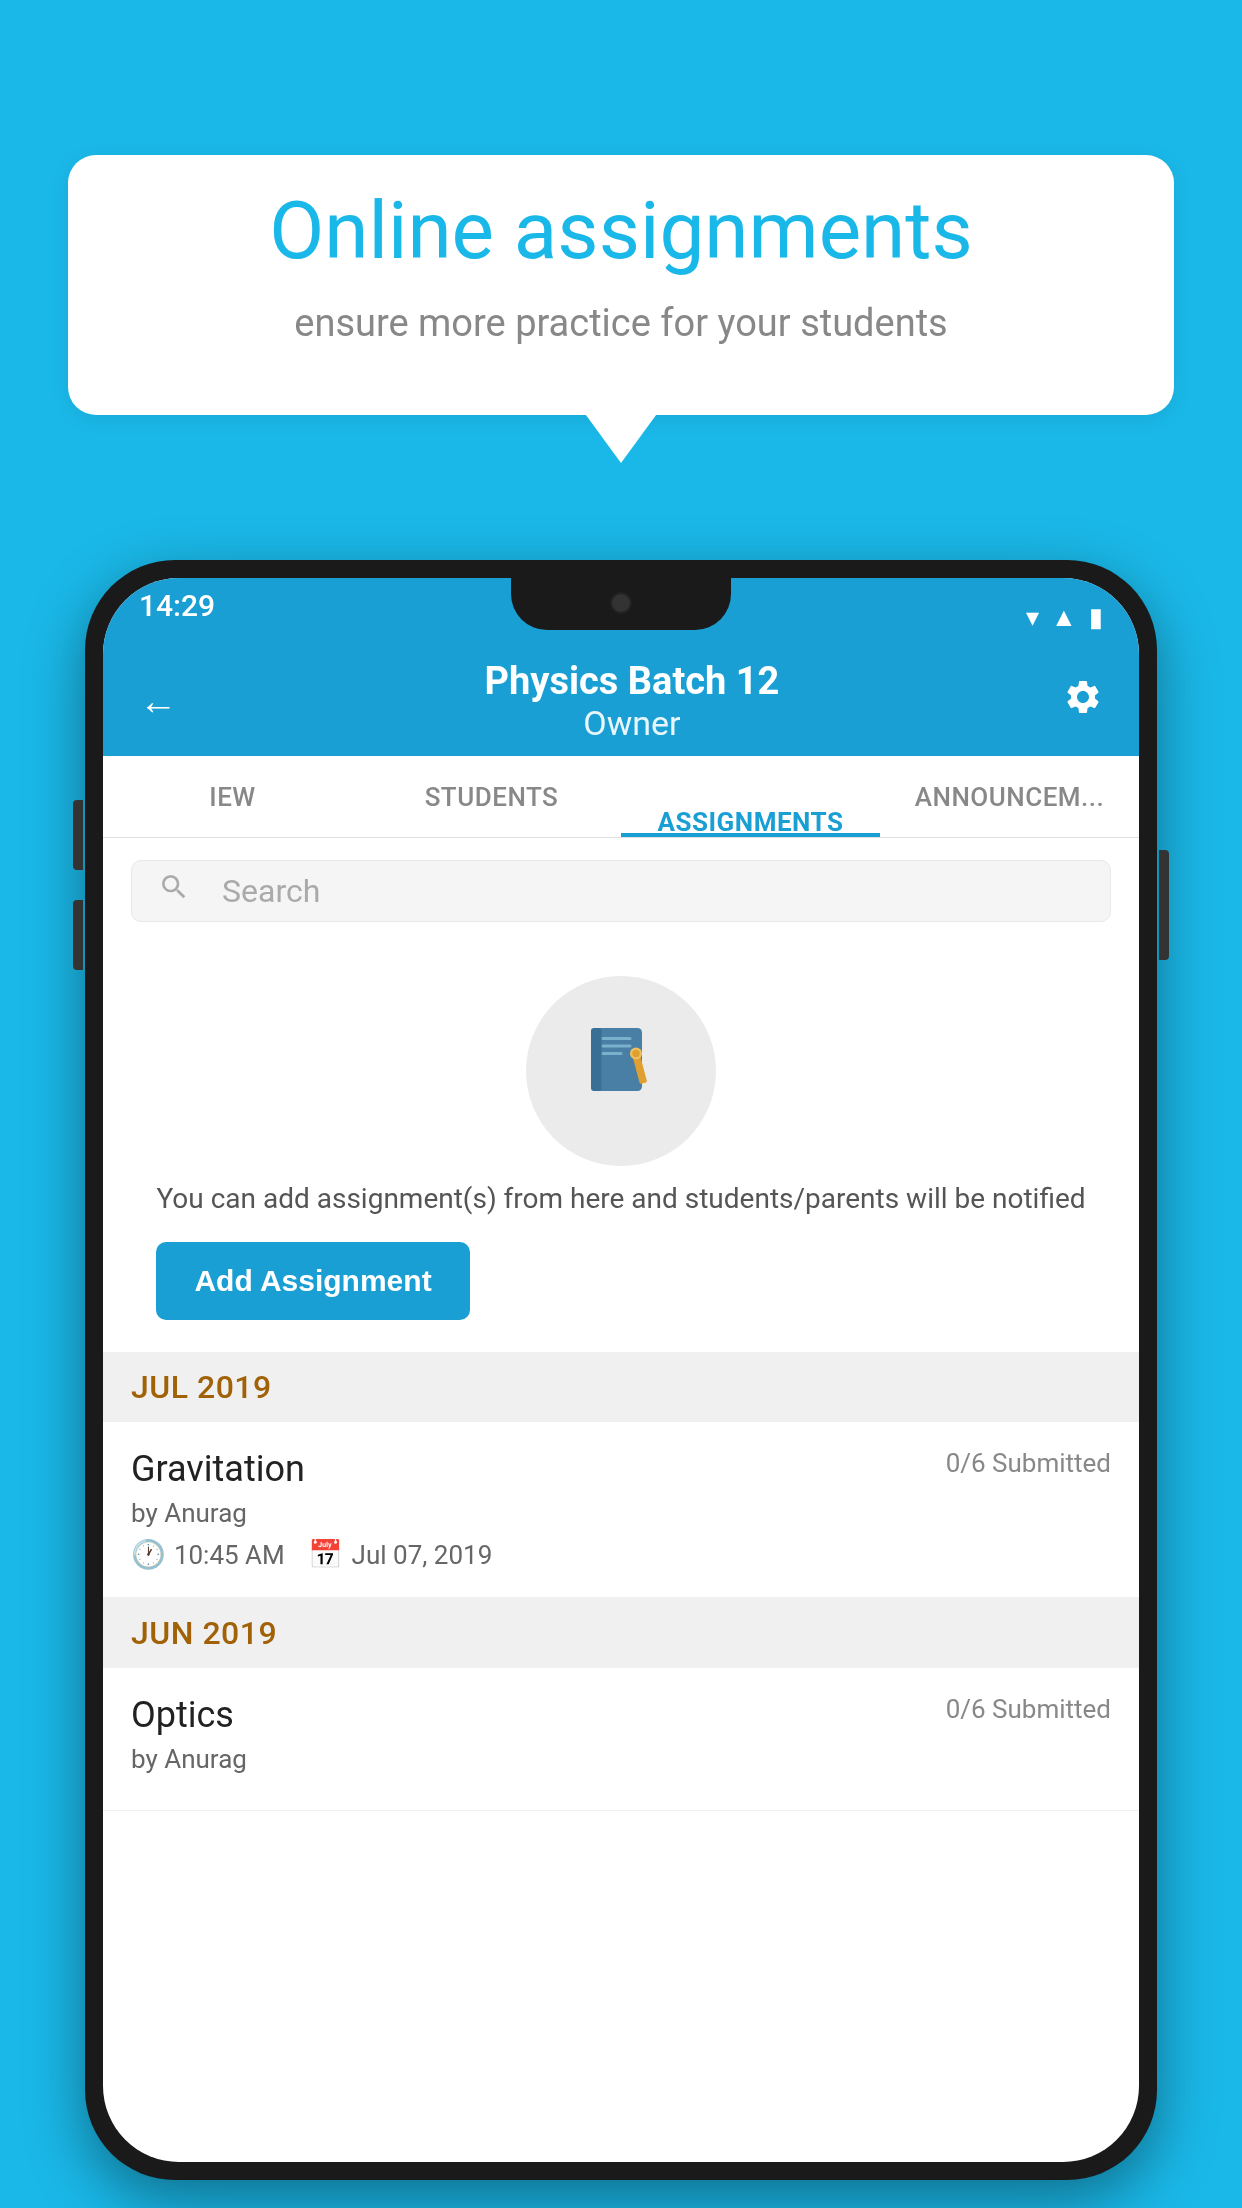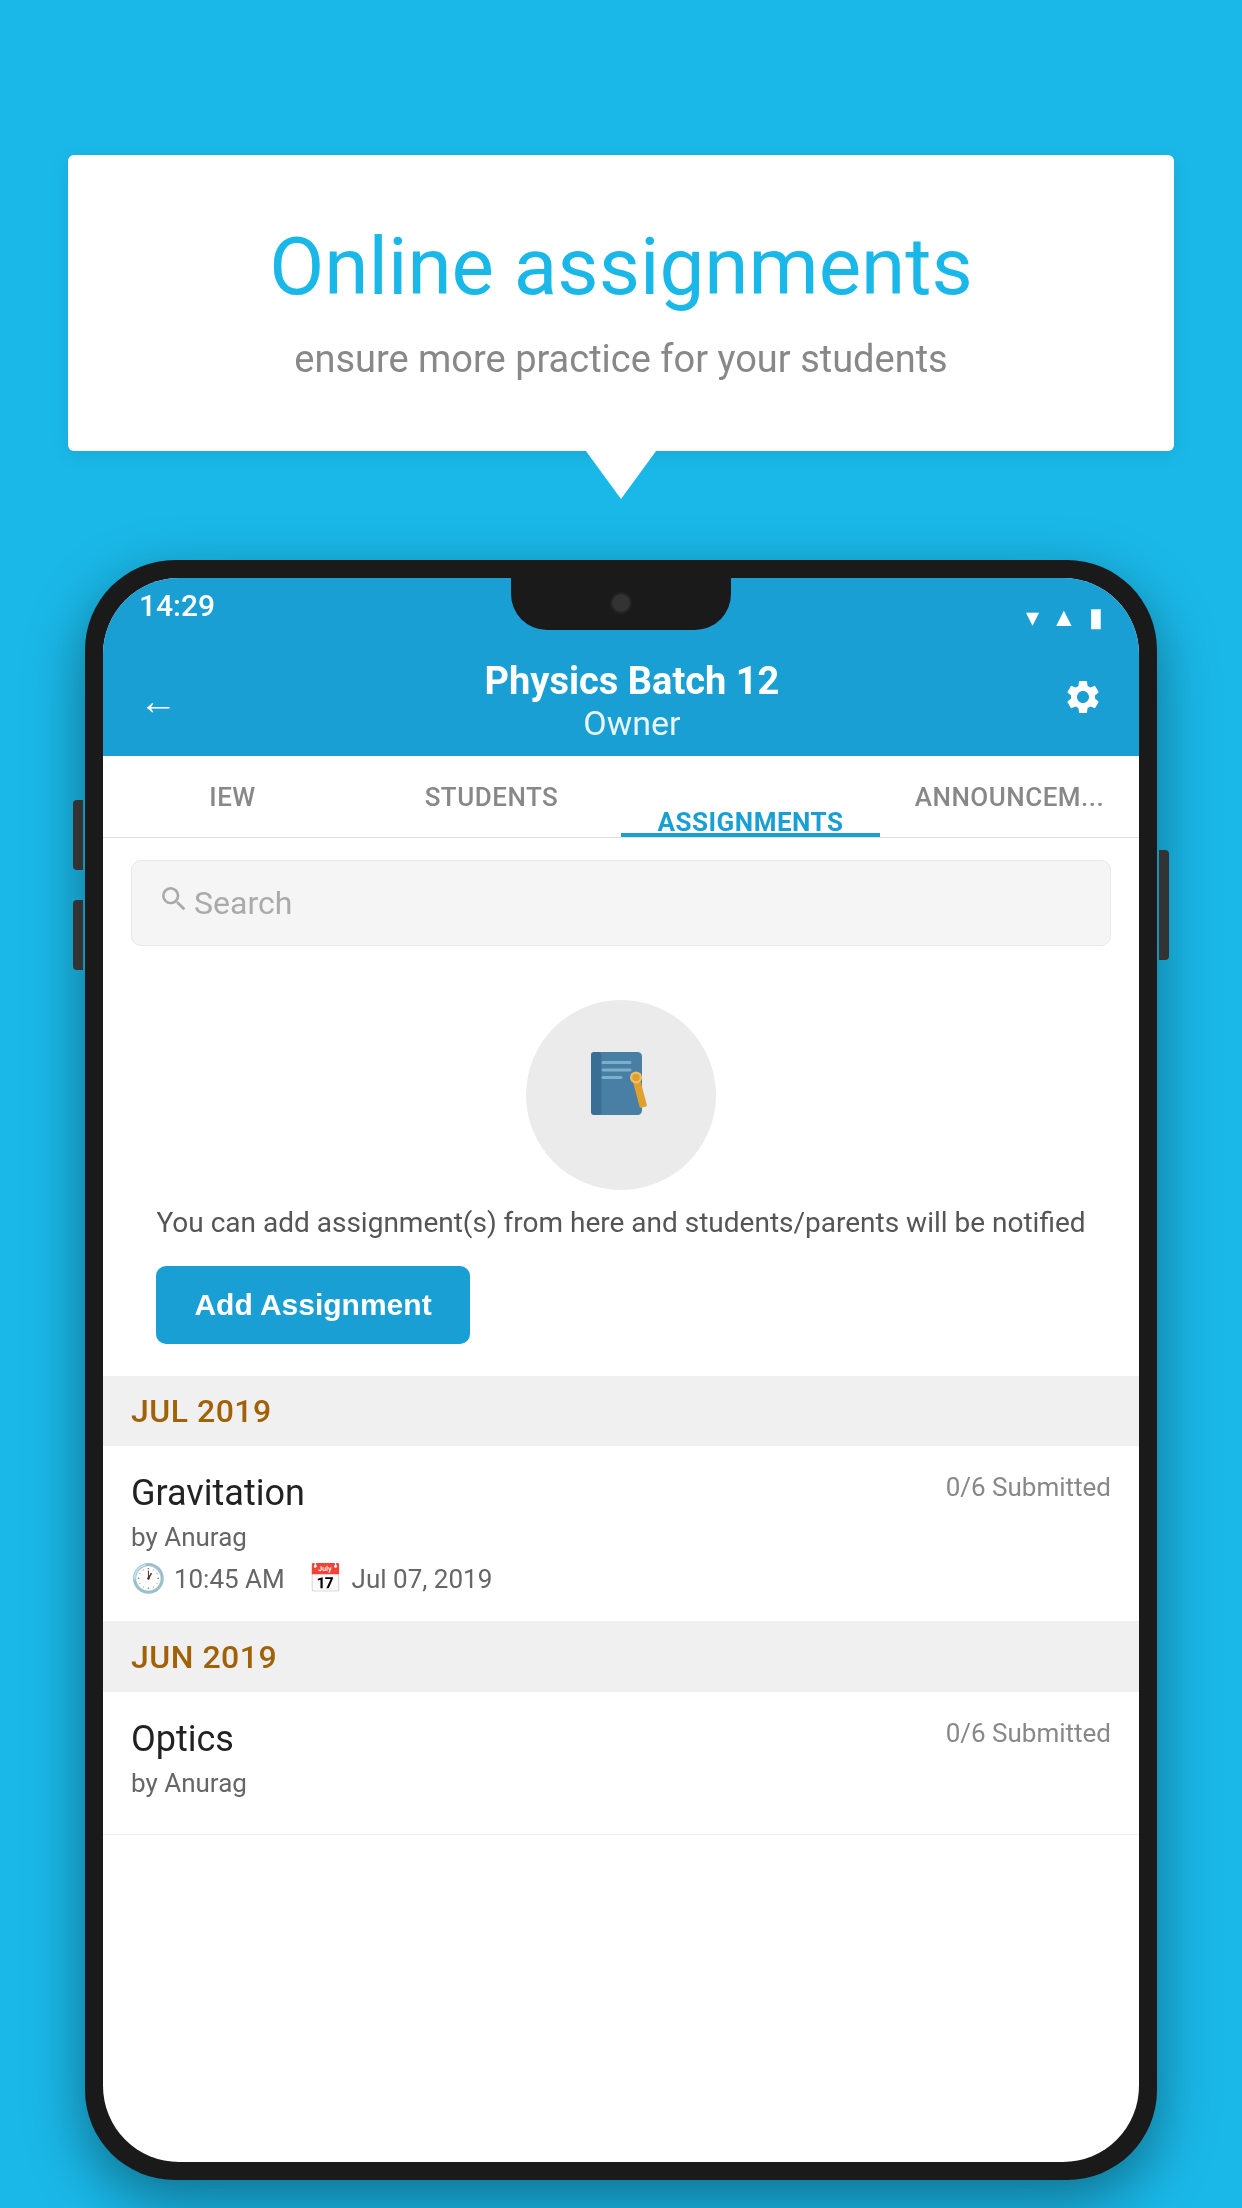--- a/index.html
+++ b/index.html
@@ -16,22 +16,22 @@
     
     .speech-bubble-container {
       position: absolute;
       top: 155px;
       left: 68px;
       width: 1106px;
     }
 
     .speech-bubble {
       background: white;
-      border-radius: 6px;
-      padding: 64px 80px 70px 80px;
+      border-radius: 28px;
+      padding: 28px 80px 70px 80px;
       text-align: center;
       position: relative;
       box-shadow: 0 4px 20px rgba(0,0,0,0.08);
     }
 
     .speech-bubble::after {
       content: '';
       position: absolute;
       bottom: -48px;
       left: 50%;
@@ -216,22 +216,22 @@
     .search-container {
       padding: 22px 28px;
       background: white;
     }
 
     .search-bar {
       display: flex;
       align-items: center;
       background: #f5f5f5;
       border-radius: 10px;
-      padding: 22px 26px;
-      gap: 4px;
+      padding: 10px 26px;
+      gap: 32px;
       border: 1px solid #e8e8e8;
     }
 
     .search-icon-svg {
       color: #aaa;
       font-size: 34px;
     }
 
     .search-placeholder {
       font-size: 32px;

